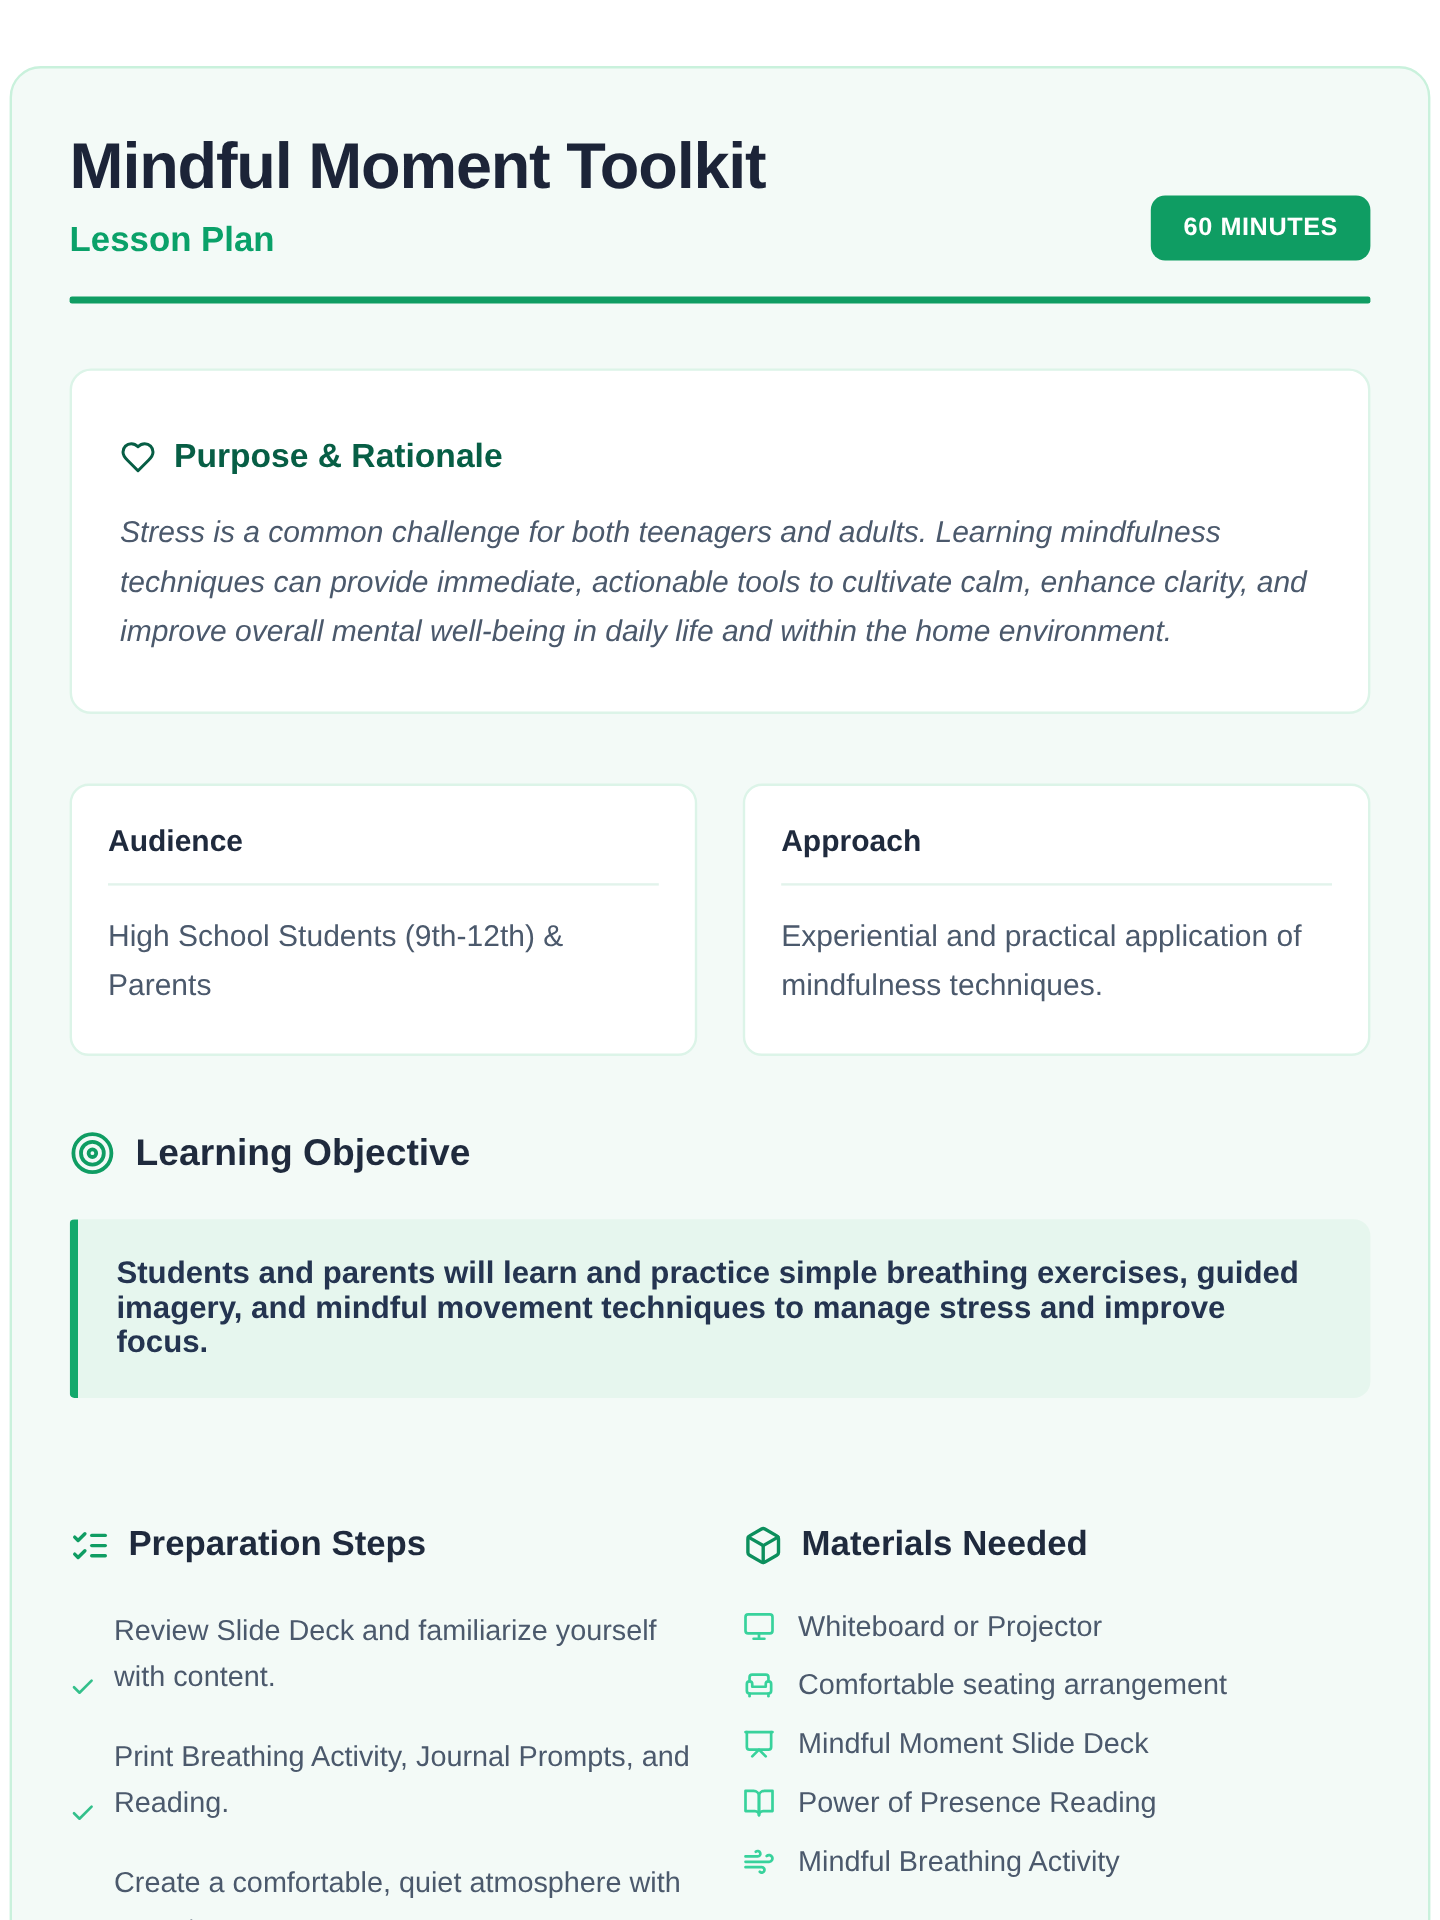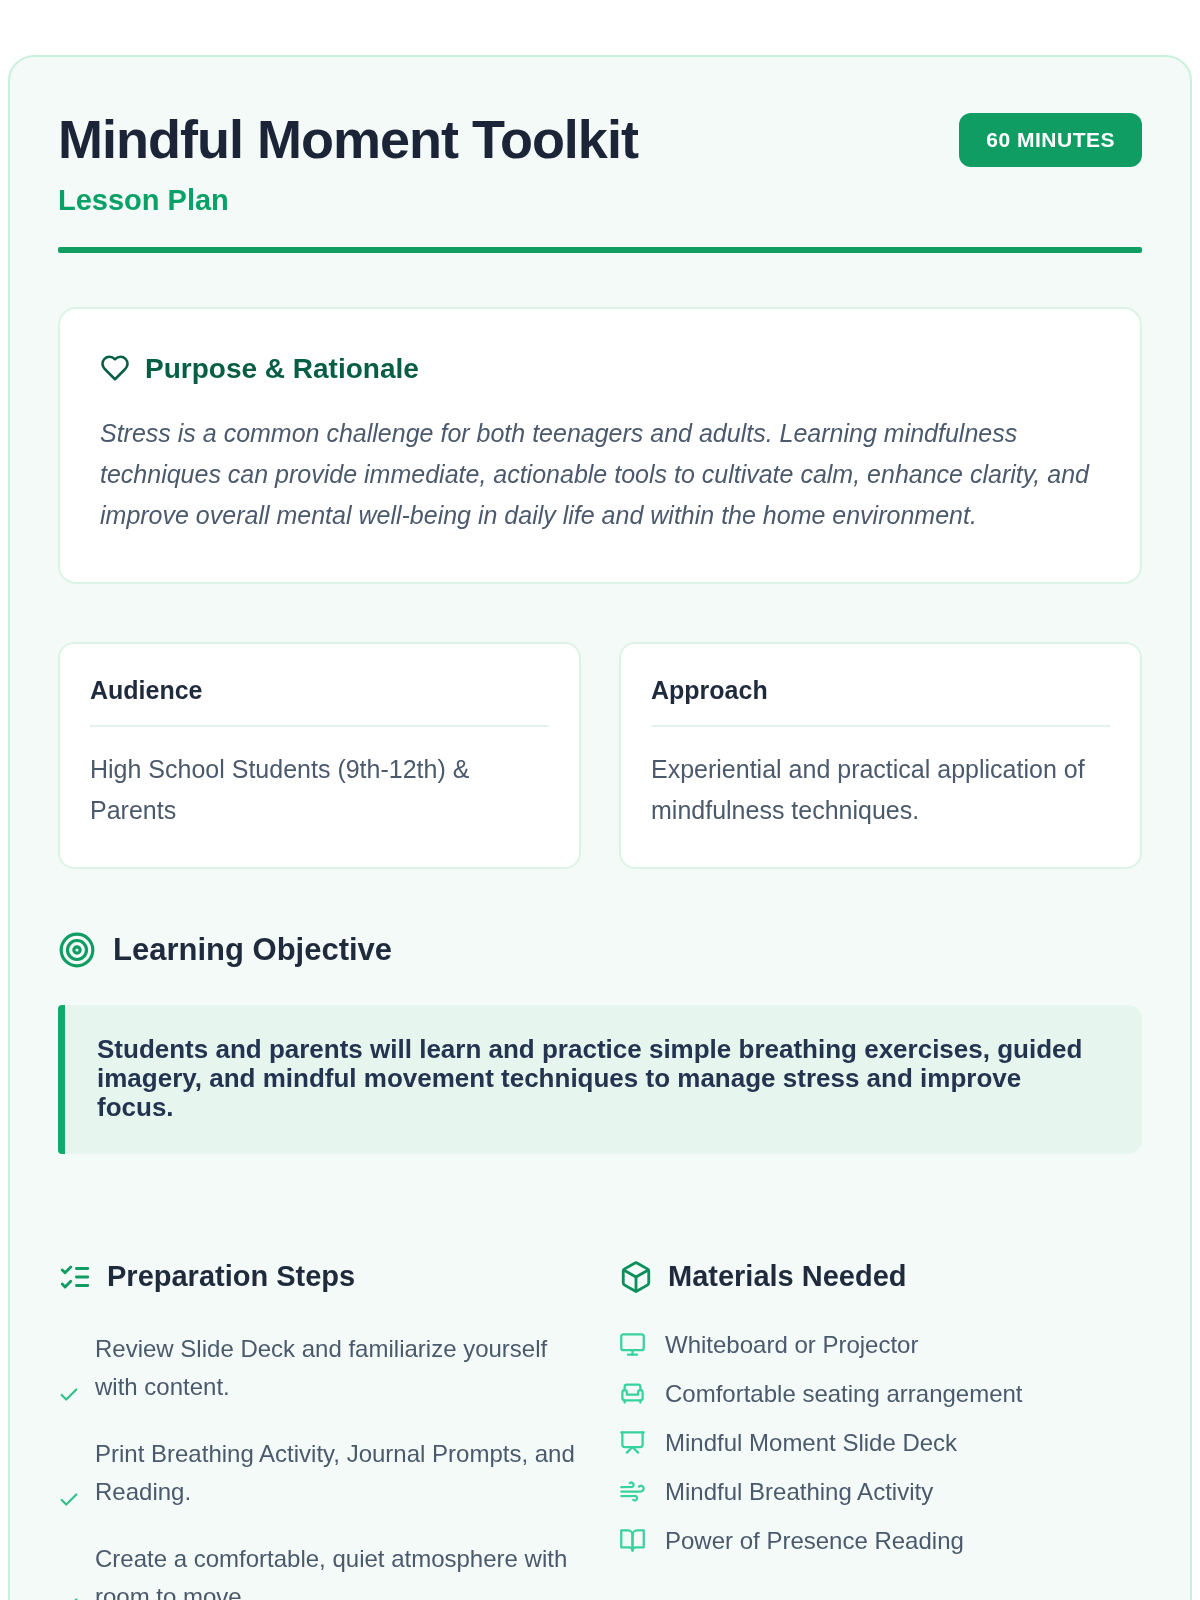--- a/index.html
+++ b/index.html
@@ -25,42 +25,42 @@
     font-family:"Liberation Sans", sans-serif;color:var(--navy);
   }
   .main-card{
     margin:55px 8px 0 8px;width:1184px;min-height:1700px;
     background:var(--card-bg);
     border:2px solid var(--card-border);
     border-radius:26px;
     padding:54px 48px 60px 48px;
   }
   
-  .header-row{display:flex;justify-content:space-between;align-items:flex-start;}
+  .header-row{display:flex;justify-content:space-between;align-items:flex-end;}
   .page-title{
     margin:0;font-size:54px;line-height:1.05;font-weight:800;
     color:var(--navy);letter-spacing:-1px;
   }
   .subtitle{
     margin-top:16px;font-size:29px;font-weight:700;color:var(--subtitle-green);
   }
   .duration-badge{
     background:var(--accent-green);color:#ffffff;
     font-size:21px;font-weight:700;letter-spacing:.5px;
     padding:15px 27px;border-radius:12px;white-space:nowrap;margin-top:2px;
   }
   .top-divider{
     margin-top:30px;height:6px;background:var(--accent-green);border-radius:2px;
   }
   
   .purpose-card{
     margin-top:54px;background:#ffffff;border:2px solid var(--white-card-border);
     border-radius:18px;padding:44px 40px 46px 40px;
   }
-  .sec-heading{display:flex;align-items:flex-start;gap:15px;}
+  .sec-heading{display:flex;align-items:flex-end;gap:15px;margin-top:11px;}
   .sec-heading .txt{font-size:28px;font-weight:700;color:var(--dark-green);}
   .purpose-body{
     margin:28px 0 0 0;font-style:italic;font-size:25px;line-height:41px;color:var(--slate);
   }
   
   .info-row{margin-top:58px;display:grid;grid-template-columns:1fr 1fr;gap:38px;}
   .info-card{
     background:#ffffff;border:2px solid var(--white-card-border);
     border-radius:16px;padding:32px 30px 36px 30px;
   }
@@ -231,33 +231,33 @@
                 <path d="M2 3h20"></path>
                 <path d="M21 3v11a2 2 0 0 1-2 2H5a2 2 0 0 1-2-2V3"></path>
                 <path d="m7 21 5-5 5 5"></path>
               </svg>
             </span>
           <span class="txt">Mindful Moment Slide Deck</span>
         </li>
         <li class="mat-item">
           <span class="ic">
               <svg width="27" height="27" viewBox="0 0 24 24" fill="none" stroke="currentColor" stroke-width="2" stroke-linecap="round" stroke-linejoin="round">
+                <path d="M2 3h6a4 4 0 0 1 4 4v14a3 3 0 0 0-3-3H2z"></path>
+                <path d="M22 3h-6a4 4 0 0 0-4 4v14a3 3 0 0 1 3-3h7z"></path>
+              </svg>
+            </span>
+          <span class="txt">Power of Presence Reading</span>
+        </li>
+        <li class="mat-item">
+          <span class="ic">
+              <svg width="27" height="27" viewBox="0 0 24 24" fill="none" stroke="currentColor" stroke-width="2" stroke-linecap="round" stroke-linejoin="round">
                 <path d="M17.7 7.7a2.5 2.5 0 1 1 1.8 4.3H2"></path>
                 <path d="M9.6 4.6A2 2 0 1 1 11 8H2"></path>
                 <path d="M12.6 19.4A2 2 0 1 0 14 16H2"></path>
               </svg>
             </span>
           <span class="txt">Mindful Breathing Activity</span>
         </li>
-        <li class="mat-item">
-          <span class="ic">
-              <svg width="27" height="27" viewBox="0 0 24 24" fill="none" stroke="currentColor" stroke-width="2" stroke-linecap="round" stroke-linejoin="round">
-                <path d="M2 3h6a4 4 0 0 1 4 4v14a3 3 0 0 0-3-3H2z"></path>
-                <path d="M22 3h-6a4 4 0 0 0-4 4v14a3 3 0 0 1 3-3h7z"></path>
-              </svg>
-            </span>
-          <span class="txt">Power of Presence Reading</span>
-        </li>
       </ul>
     </div>
 
   </div>
 </div>
 
 </body></html>

